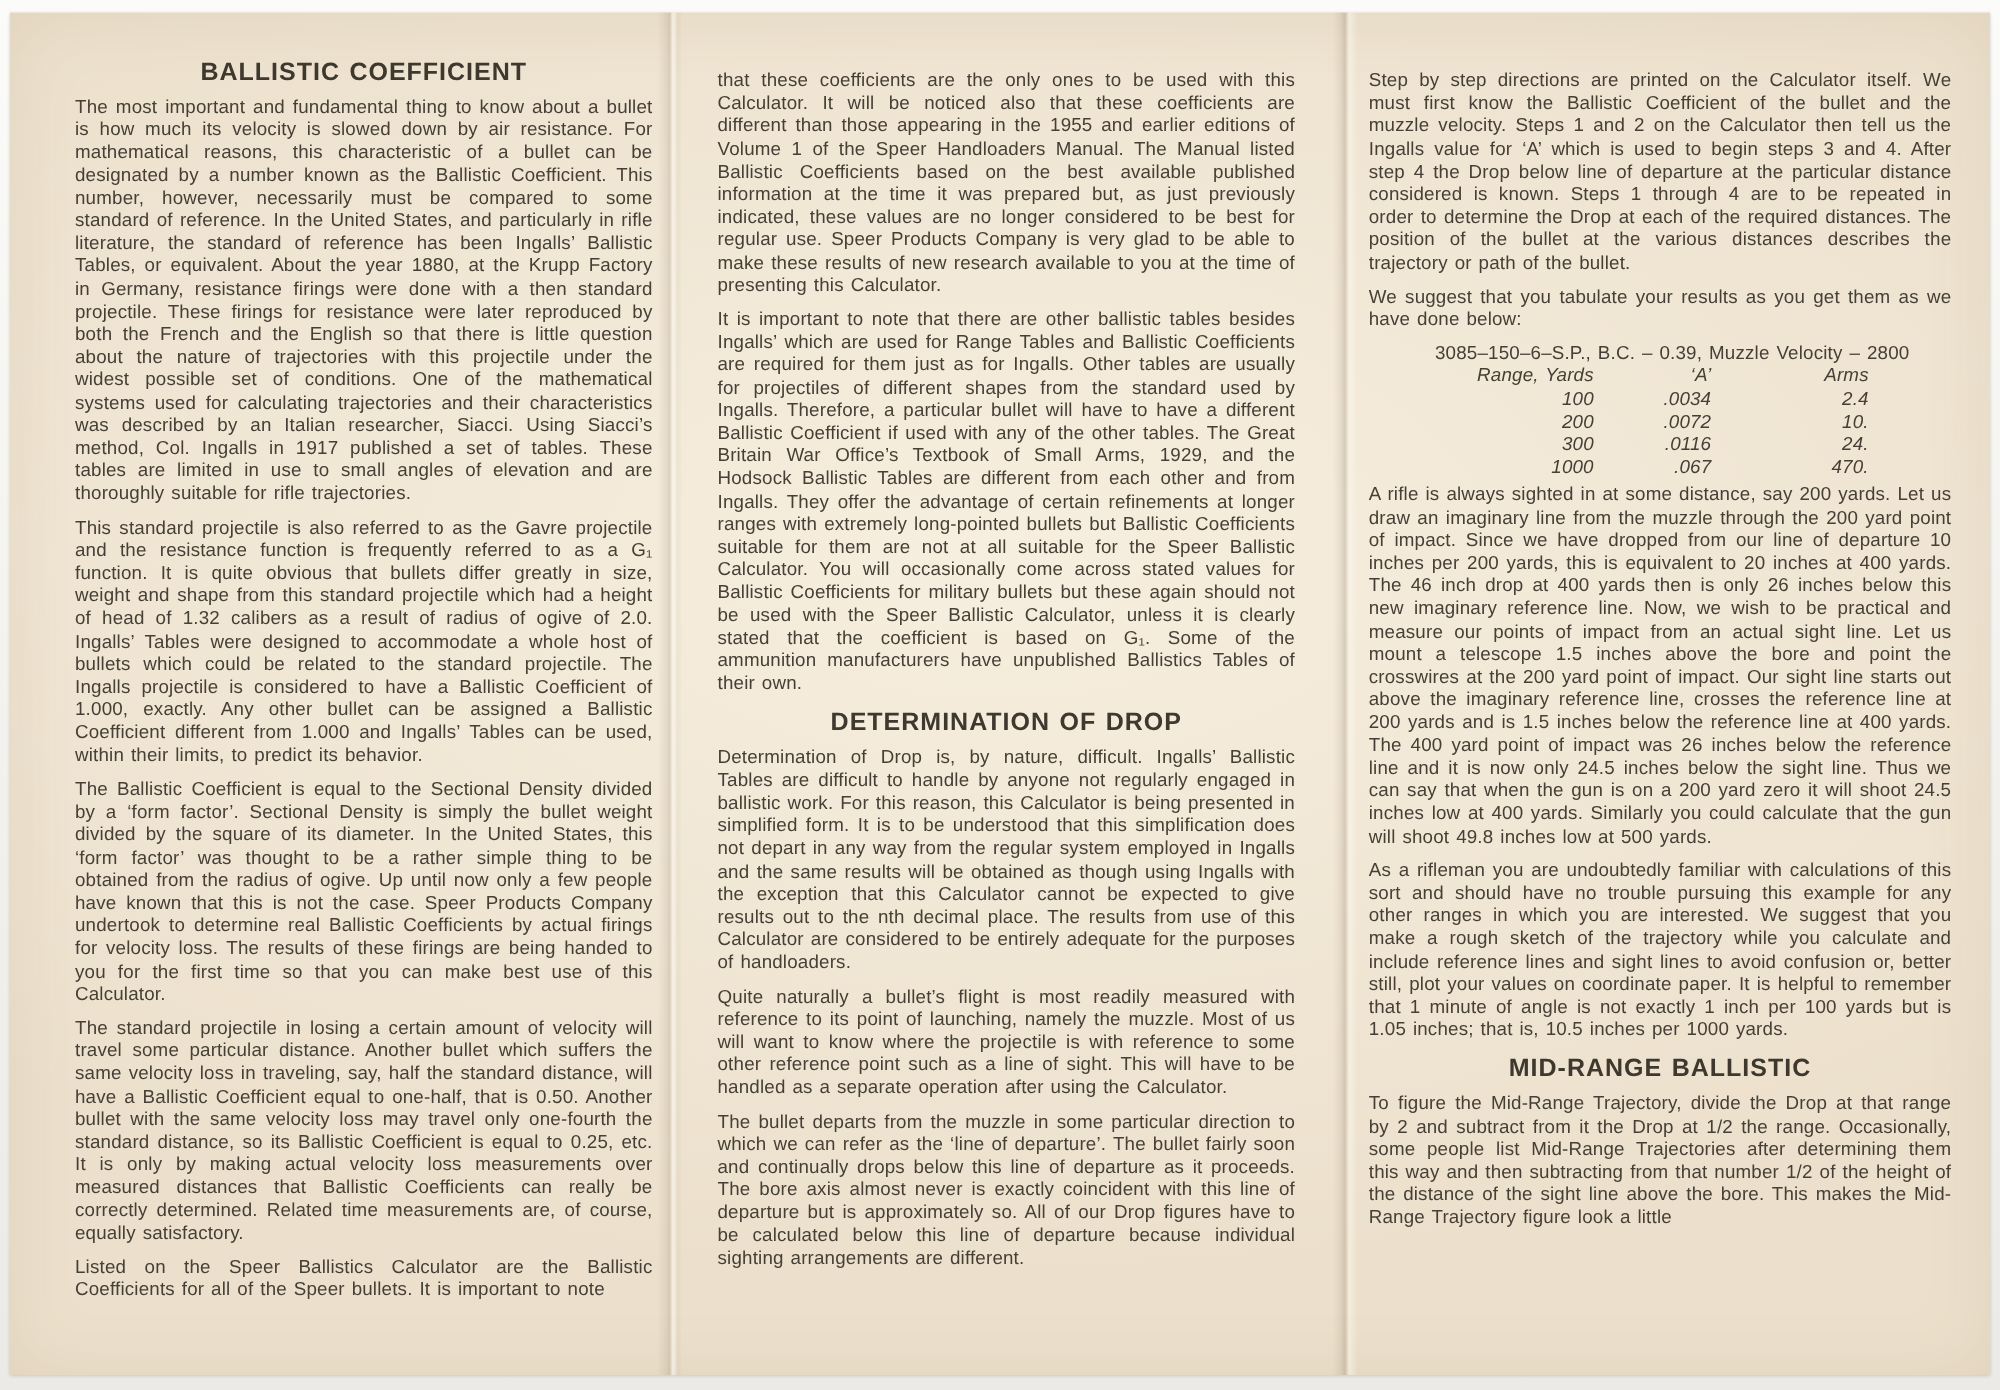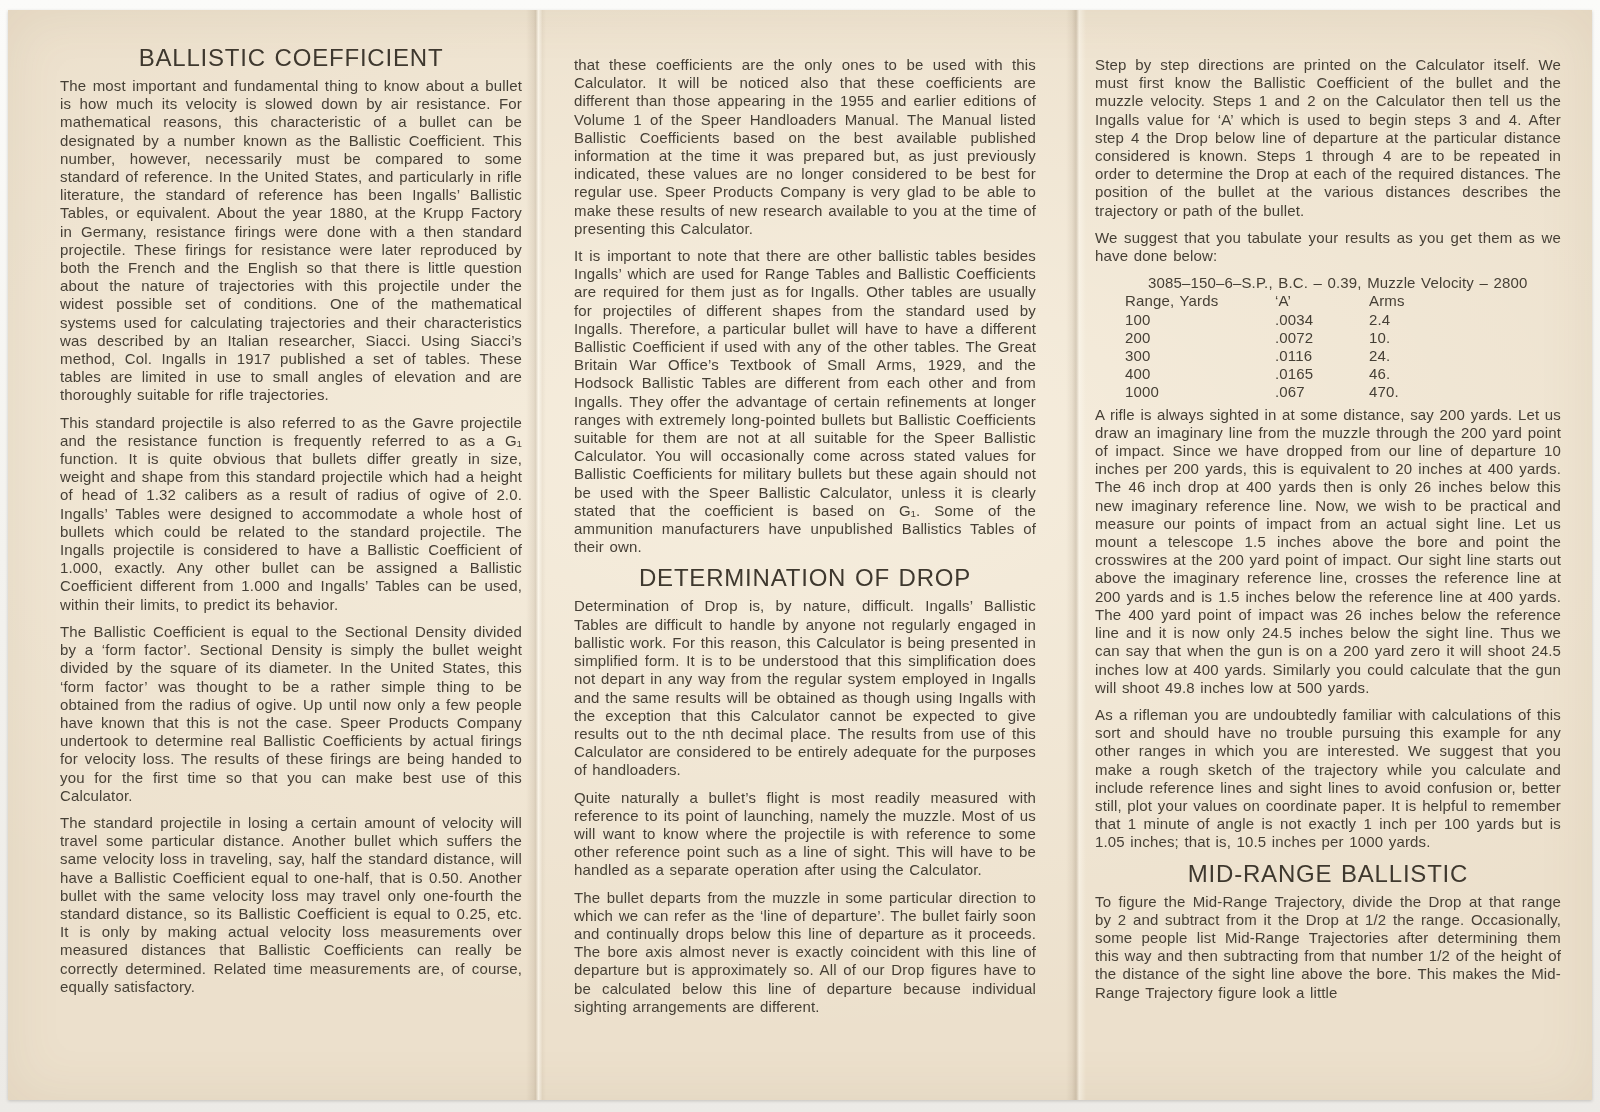--- a/index.html
+++ b/index.html
@@ -63,22 +63,22 @@
   }
   #panel-1 { left: 52px;  top: 36px; width: 462px; }
   #panel-2 { left: 566px; top: 46px; width: 462px; }
   #panel-3 { left: 1087px; top: 46px; width: 466px; }
   .para {
     margin: 0 0 9px 0;
     text-align: justify;
   }
   .section-heading {
     margin: 0 0 7px 0;
-    font-size: 24px;
-    font-weight: 400;
+    font-size: 20px;
+    font-weight: 700;
     line-height: 24px;
     letter-spacing: 0.8px;
     text-align: center;
     color: #3e382e;
   }
   .section-heading.mid {
     margin-top: 10px;
   }
   .table-block {
     margin: 0 0 4px 0;
@@ -87,38 +87,39 @@
     margin-left: 53px;
     line-height: 18.2px;
     white-space: nowrap;
   }
   .trow {
     display: grid;
     grid-template-columns: 150px 94px 126px;
     margin-left: 30px;
     line-height: 18.2px;
   }
-  .trow .tc { text-align: left; }
+  .trow .tc { text-align: right; font-style: italic; }
 </style>
 </head>
 <body>
 
 <div id="scan-bg"></div>
 
 <div id="paper">
 
   <div class="crease" id="crease-left"></div>
   <div class="crease" id="crease-right"></div>
 
   <div class="panel" id="panel-1">
     <h2 class="section-heading">BALLISTIC COEFFICIENT</h2>
     <p class="para">The most important and fundamental thing to know about a bullet is how much its velocity is slowed down by air resistance.  For mathematical reasons, this characteristic of a bullet can be designated by a number known as the Ballistic Coefficient. This number, however, necessarily must be compared to some standard of reference.  In the United States, and particularly in rifle literature, the standard of reference has been Ingalls’ Ballistic Tables, or equivalent.  About the year 1880, at the Krupp Factory in Germany, resistance firings were done with a then standard projectile.  These firings for resistance were later reproduced by both the French and the English so that there is little question about the nature of trajectories with this projectile under the widest possible set of conditions.  One of the mathematical systems used for calculating trajectories and their characteristics was described by an Italian researcher, Siacci. Using Siacci’s method, Col. Ingalls in 1917 published a set of tables.  These tables are limited in use to small angles of elevation and are thoroughly suitable for rifle trajectories.</p>
     <p class="para">This standard projectile is also referred to as the Gavre projectile and the resistance function is frequently referred to as a G₁ function.  It is quite obvious that bullets differ greatly in size, weight and shape from this standard projectile which had a height of head of 1.32 calibers as a result of radius of ogive of 2.0.  Ingalls’ Tables were designed to accommodate a whole host of bullets which could be related to the standard projectile. The Ingalls projectile is considered to have a Ballistic Coefficient of 1.000, exactly.  Any other bullet can be assigned a Ballistic Coefficient different from 1.000 and Ingalls’ Tables can be used, within their limits, to predict its behavior.</p>
     <p class="para">The Ballistic Coefficient is equal to the Sectional Density divided by a ‘form factor’.  Sectional Density is simply the bullet weight divided by the square of its diameter.  In the United States, this ‘form factor’ was thought to be a rather simple thing to be obtained from the radius of ogive.  Up until now only a few people have known that this is not the case. Speer Products Company undertook to determine real Ballistic Coefficients by actual firings for velocity loss.  The results of these firings are being handed to you for the first time so that you can make best use of this Calculator.</p>
     <p class="para">The standard projectile in losing a certain amount of velocity will travel some particular distance.  Another bullet which suffers the same velocity loss in traveling, say, half the standard distance, will have a Ballistic Coefficient equal to one-half, that is 0.50.  Another bullet with the same velocity loss may travel only one-fourth the standard distance, so its Ballistic Coefficient is equal to 0.25, etc.  It is only by making actual velocity loss measurements over measured distances that Ballistic Coefficients can really be correctly determined.  Related time measurements are, of course, equally satisfactory.</p>
+    <p class="para">Listed on the Speer Ballistics Calculator are the Ballistic Coefficients for all of the Speer bullets.  It is important to note</p>
   </div>
 
   <div class="panel" id="panel-2">
     <p class="para">that these coefficients are the only ones to be used with this Calculator.  It will be noticed also that these coefficients are different than those appearing in the 1955 and earlier editions of Volume 1 of the Speer Handloaders Manual.  The Manual listed Ballistic Coefficients based on the best available published information at the time it was prepared but, as just previously indicated, these values are no longer considered to be best for regular use.  Speer Products Company is very glad to be able to make these results of new research available to you at the time of presenting this Calculator.</p>
     <p class="para">It is important to note that there are other ballistic tables besides Ingalls’ which are used for Range Tables and Ballistic Coefficients are required for them just as for Ingalls.  Other tables are usually for projectiles of different shapes from the standard used by Ingalls.  Therefore, a particular bullet will have to have a different Ballistic Coefficient if used with any of the other tables.  The Great Britain War Office’s Textbook of Small Arms, 1929, and the Hodsock Ballistic Tables are different from each other and from Ingalls.  They offer the advantage of certain refinements at longer ranges with extremely long-pointed bullets but Ballistic Coefficients suitable for them are not at all suitable for the Speer Ballistic Calculator.  You will occasionally come across stated values for Ballistic Coefficients for military bullets but these again should not be used with the Speer Ballistic Calculator, unless it is clearly stated that the coefficient is based on G₁.  Some of the ammunition manufacturers have unpublished Ballistics Tables of their own.</p>
     <h2 class="section-heading mid">DETERMINATION OF DROP</h2>
     <p class="para">Determination of Drop is, by nature, difficult.  Ingalls’ Ballistic Tables are difficult to handle by anyone not regularly engaged in ballistic work.  For this reason, this Calculator is being presented in simplified form.  It is to be understood that this simplification does not depart in any way from the regular system employed in Ingalls and the same results will be obtained as though using Ingalls with the exception that this Calculator cannot be expected to give results out to the nth decimal place. The results from use of this Calculator are considered to be entirely adequate for the purposes of handloaders.</p>
     <p class="para">Quite naturally a bullet’s flight is most readily measured with reference to its point of launching, namely the muzzle.  Most of us will want to know where the projectile is with reference to some other reference point such as a line of sight.  This will have to be handled as a separate operation after using the Calculator.</p>
     <p class="para">The bullet departs from the muzzle in some particular direction to which we can refer as the ‘line of departure’.  The bullet fairly soon and continually drops below this line of departure as it proceeds. The bore axis almost never is exactly coincident with this line of departure but is approximately so.  All of our Drop figures have to be calculated below this line of departure because individual sighting arrangements are different.</p>
   </div>
@@ -143,25 +144,20 @@
         <span class="tc">200</span>
         <span class="tc">.0072</span>
         <span class="tc">10.</span>
       </div>
       <div class="trow">
         <span class="tc">300</span>
         <span class="tc">.0116</span>
         <span class="tc">24.</span>
       </div>
       <div class="trow">
-        <span class="tc">400</span>
-        <span class="tc">.0165</span>
-        <span class="tc">46.</span>
-      </div>
-      <div class="trow">
         <span class="tc">1000</span>
         <span class="tc">.067</span>
         <span class="tc">470.</span>
       </div>
     </div>
 
     <p class="para">A rifle is always sighted in at some distance, say 200 yards. Let us draw an imaginary line from the muzzle through the 200 yard point of impact.  Since we have dropped from our line of departure 10 inches per 200 yards, this is equivalent to 20 inches at 400 yards.  The 46 inch drop at 400 yards then is only 26 inches below this new imaginary reference line.  Now, we wish to be practical and measure our points of impact from an actual sight line.  Let us mount a telescope 1.5 inches above the bore and point the crosswires at the 200 yard point of impact.  Our sight line starts out above the imaginary reference line, crosses the reference line at 200 yards and is 1.5 inches below the reference line at 400 yards.  The 400 yard point of impact was 26 inches below the reference line and it is now only 24.5 inches below the sight line.  Thus we can say that when the gun is on a 200 yard zero it will shoot 24.5 inches low at 400 yards. Similarly you could calculate that the gun will shoot 49.8 inches low at 500 yards.</p>
     <p class="para">As a rifleman you are undoubtedly familiar with calculations of this sort and should have no trouble pursuing this example for any other ranges in which you are interested.  We suggest that you make a rough sketch of the trajectory while you calculate and include reference lines and sight lines to avoid confusion or, better still, plot your values on coordinate paper.  It is helpful to remember that 1 minute of angle is not exactly 1 inch per 100 yards but is 1.05 inches; that is, 10.5 inches per 1000 yards.</p>
     <h2 class="section-heading mid">MID-RANGE BALLISTIC</h2>
     <p class="para">To figure the Mid-Range Trajectory, divide the Drop at that range by 2 and subtract from it the Drop at 1/2 the range. Occasionally, some people list Mid-Range Trajectories after determining them this way and then subtracting from that number 1/2 of the height of the distance of the sight line above the bore.  This makes the Mid-Range Trajectory figure look a little</p>

